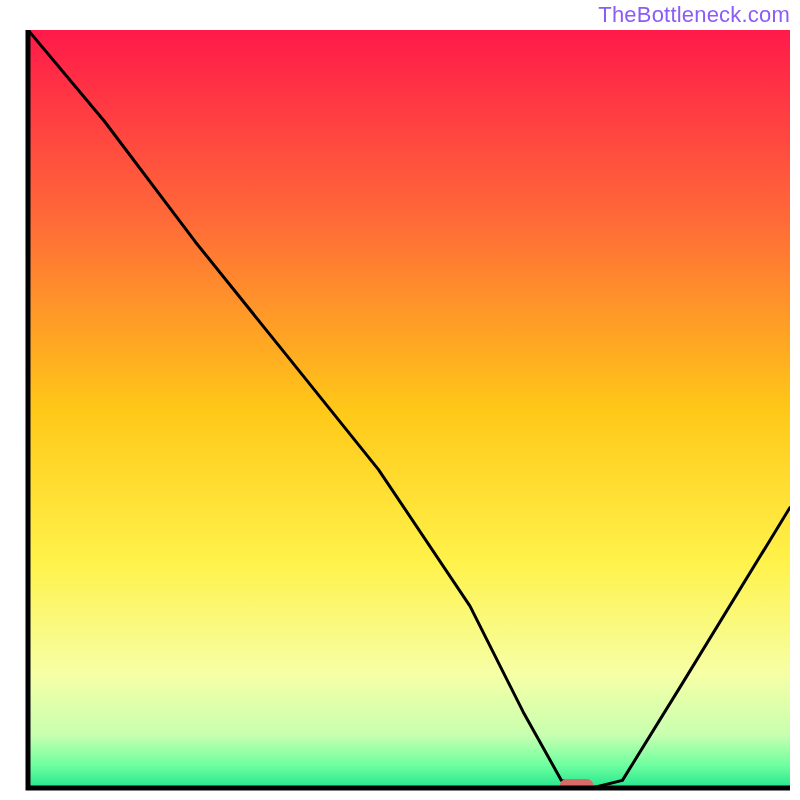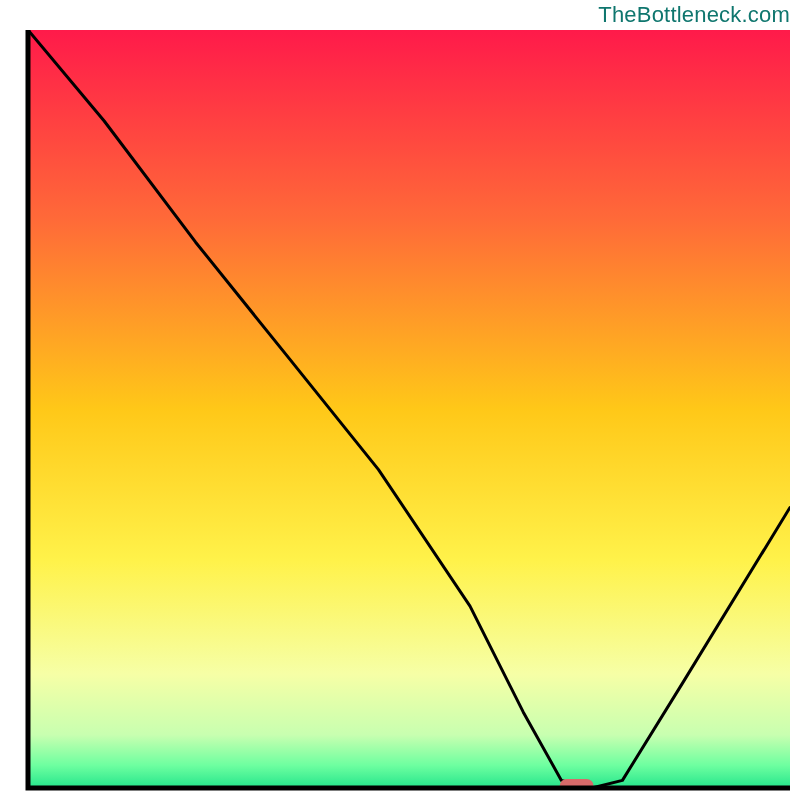--- a/index.html
+++ b/index.html
@@ -12,21 +12,21 @@
   }
   .container {
     position: relative;
     width: 800px;
     height: 800px;
   }
   .watermark {
     position: absolute;
     top: 2px;
     right: 10px;
-    color: #0f766e;
+    color: #8b5cf6;
     font-size: 22px;
     font-weight: 500;
     letter-spacing: 0.2px;
     z-index: 10;
     user-select: none;
   }
   svg.plot {
     position: absolute;
     left: 0;
     top: 0;

